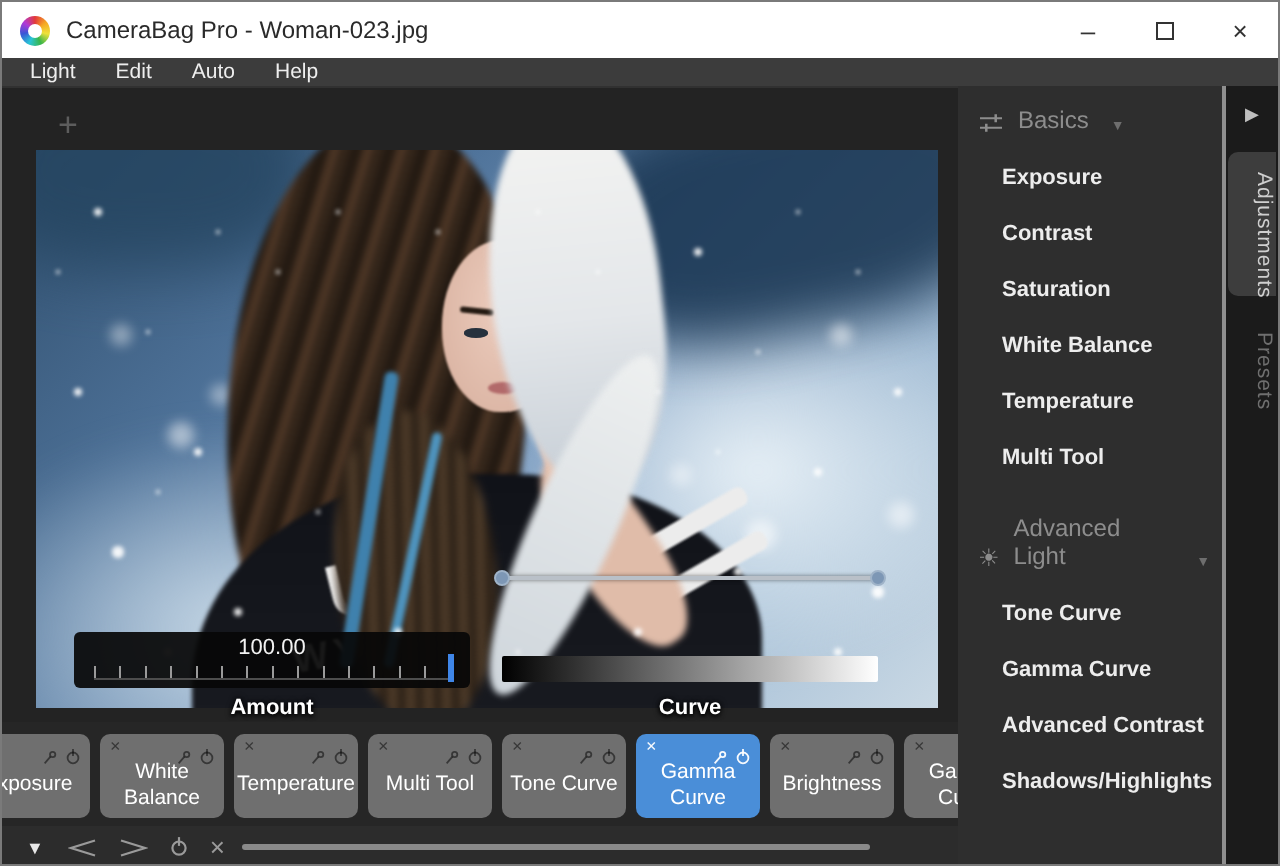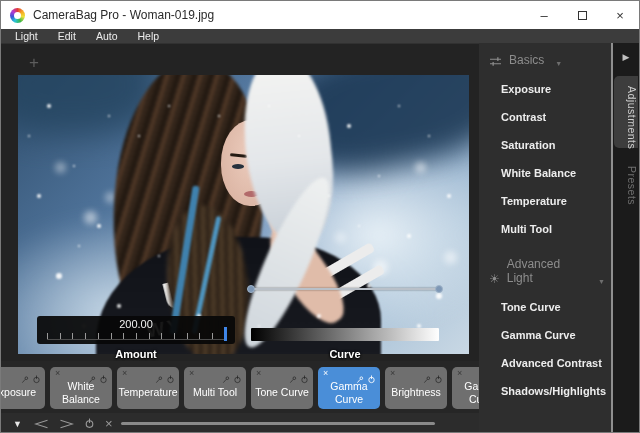--- a/index.html
+++ b/index.html
@@ -158,21 +158,21 @@
   .v-tab.sel { background:#3d3d3d; color:#cfcfcf; height:72px; }
   .v-tab.unsel { color:#6f6f6f; height:50px; margin-top:8px; }
 </style>
 </head>
 <body>
 
 <div class="window">
 
   <div class="titlebar">
     <span class="app-icon"></span>
-    <span class="title-text">CameraBag Pro - Woman-019.jpg</span>
+    <span class="title-text">CameraBag Pro - Woman-023.jpg</span>
     <div class="win-controls">
       <span class="win-btn">–</span>
       <span class="win-btn">
           <span class="max-glyph"></span>
         </span>
       <span class="win-btn">×</span>
     </div>
   </div>
 
   <div class="menubar">
@@ -215,21 +215,21 @@
           <div class="hair-strand"></div>
           <div class="snow"></div>
         </div>
 
         <div class="gamma-line">
           <span class="gamma-dot left"></span>
           <span class="gamma-dot right"></span>
         </div>
 
         <div class="amount-box">
-          <div class="amount-value">200.00</div>
+          <div class="amount-value">100.00</div>
           <div class="amount-ruler"></div>
           <div class="amount-indicator"></div>
         </div>
         <div class="ov-label amount">Amount</div>
 
         <div class="curve-bar"></div>
         <div class="ov-label curve">Curve</div>
       </div>
 
       <div class="filmstrip">

